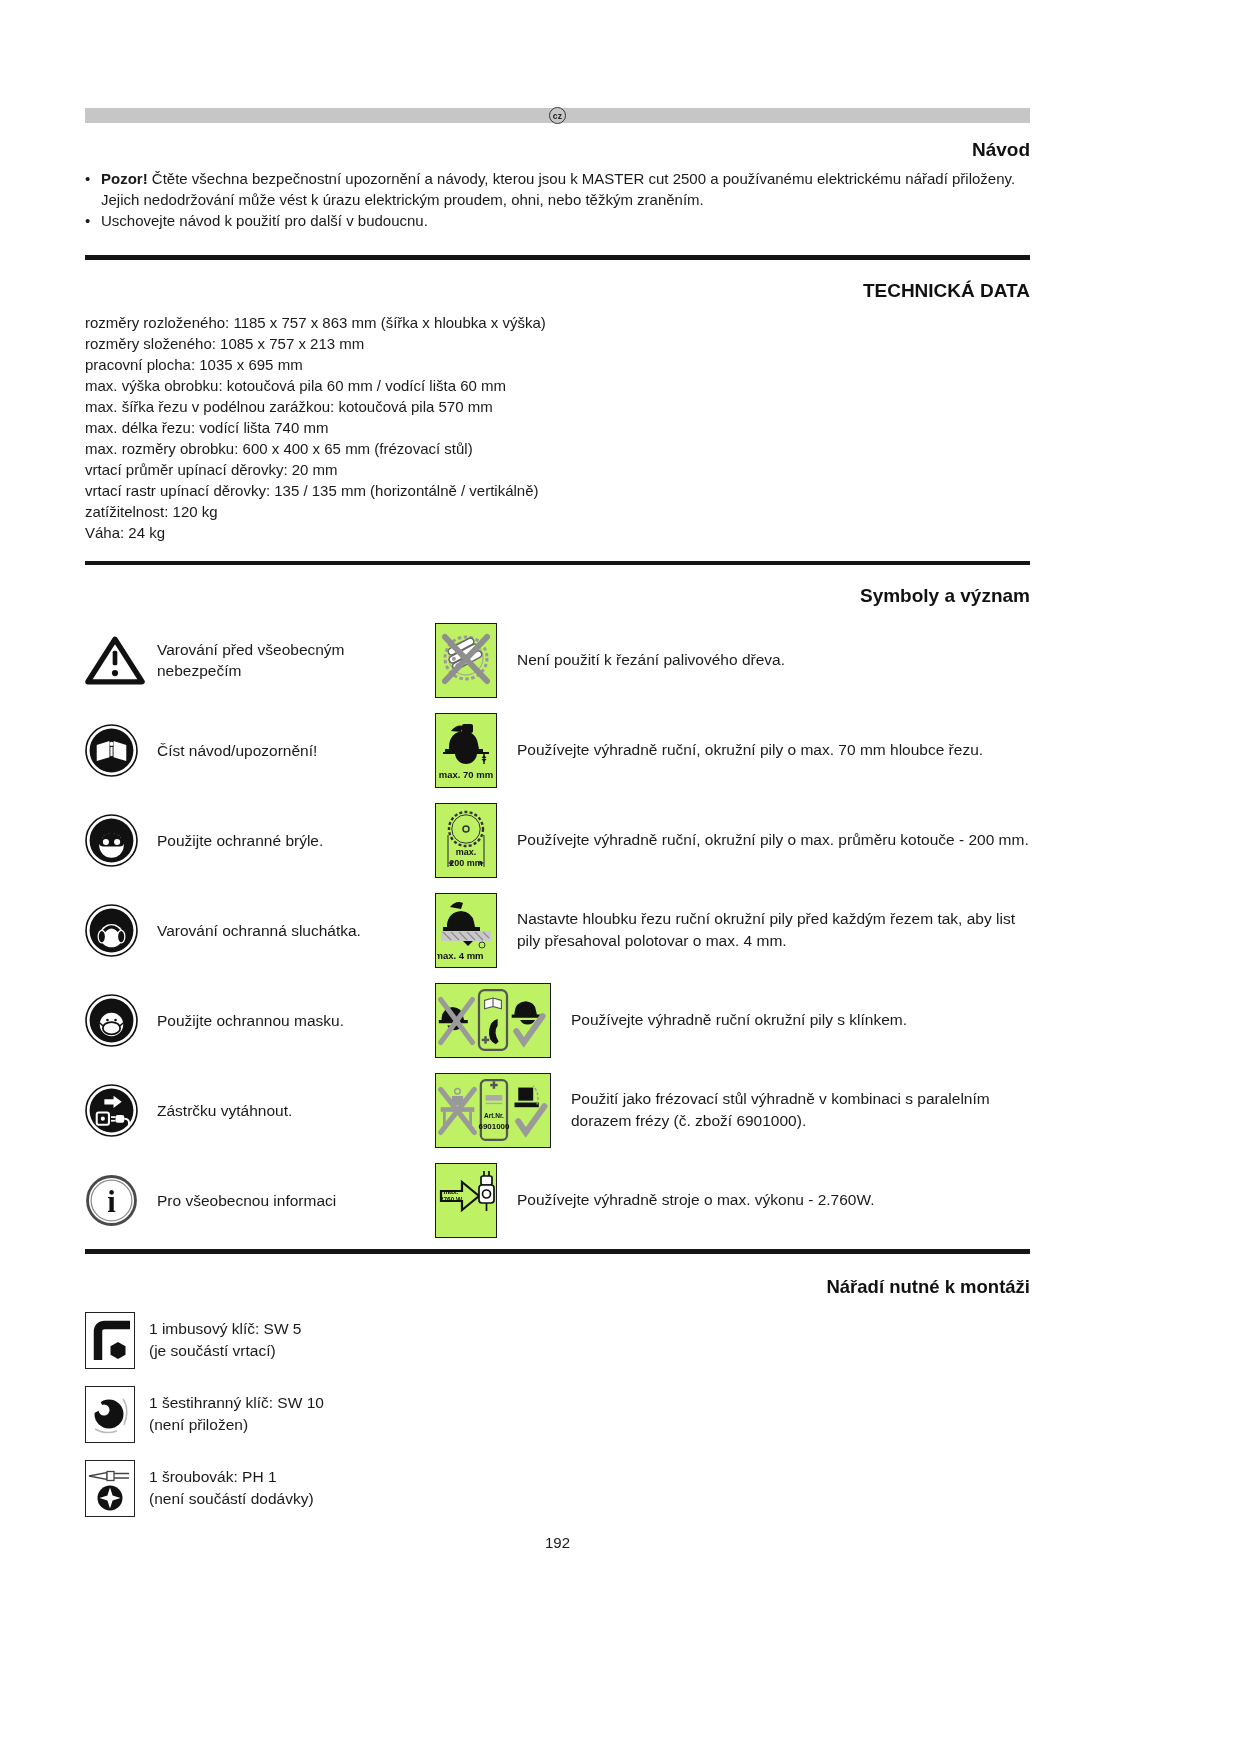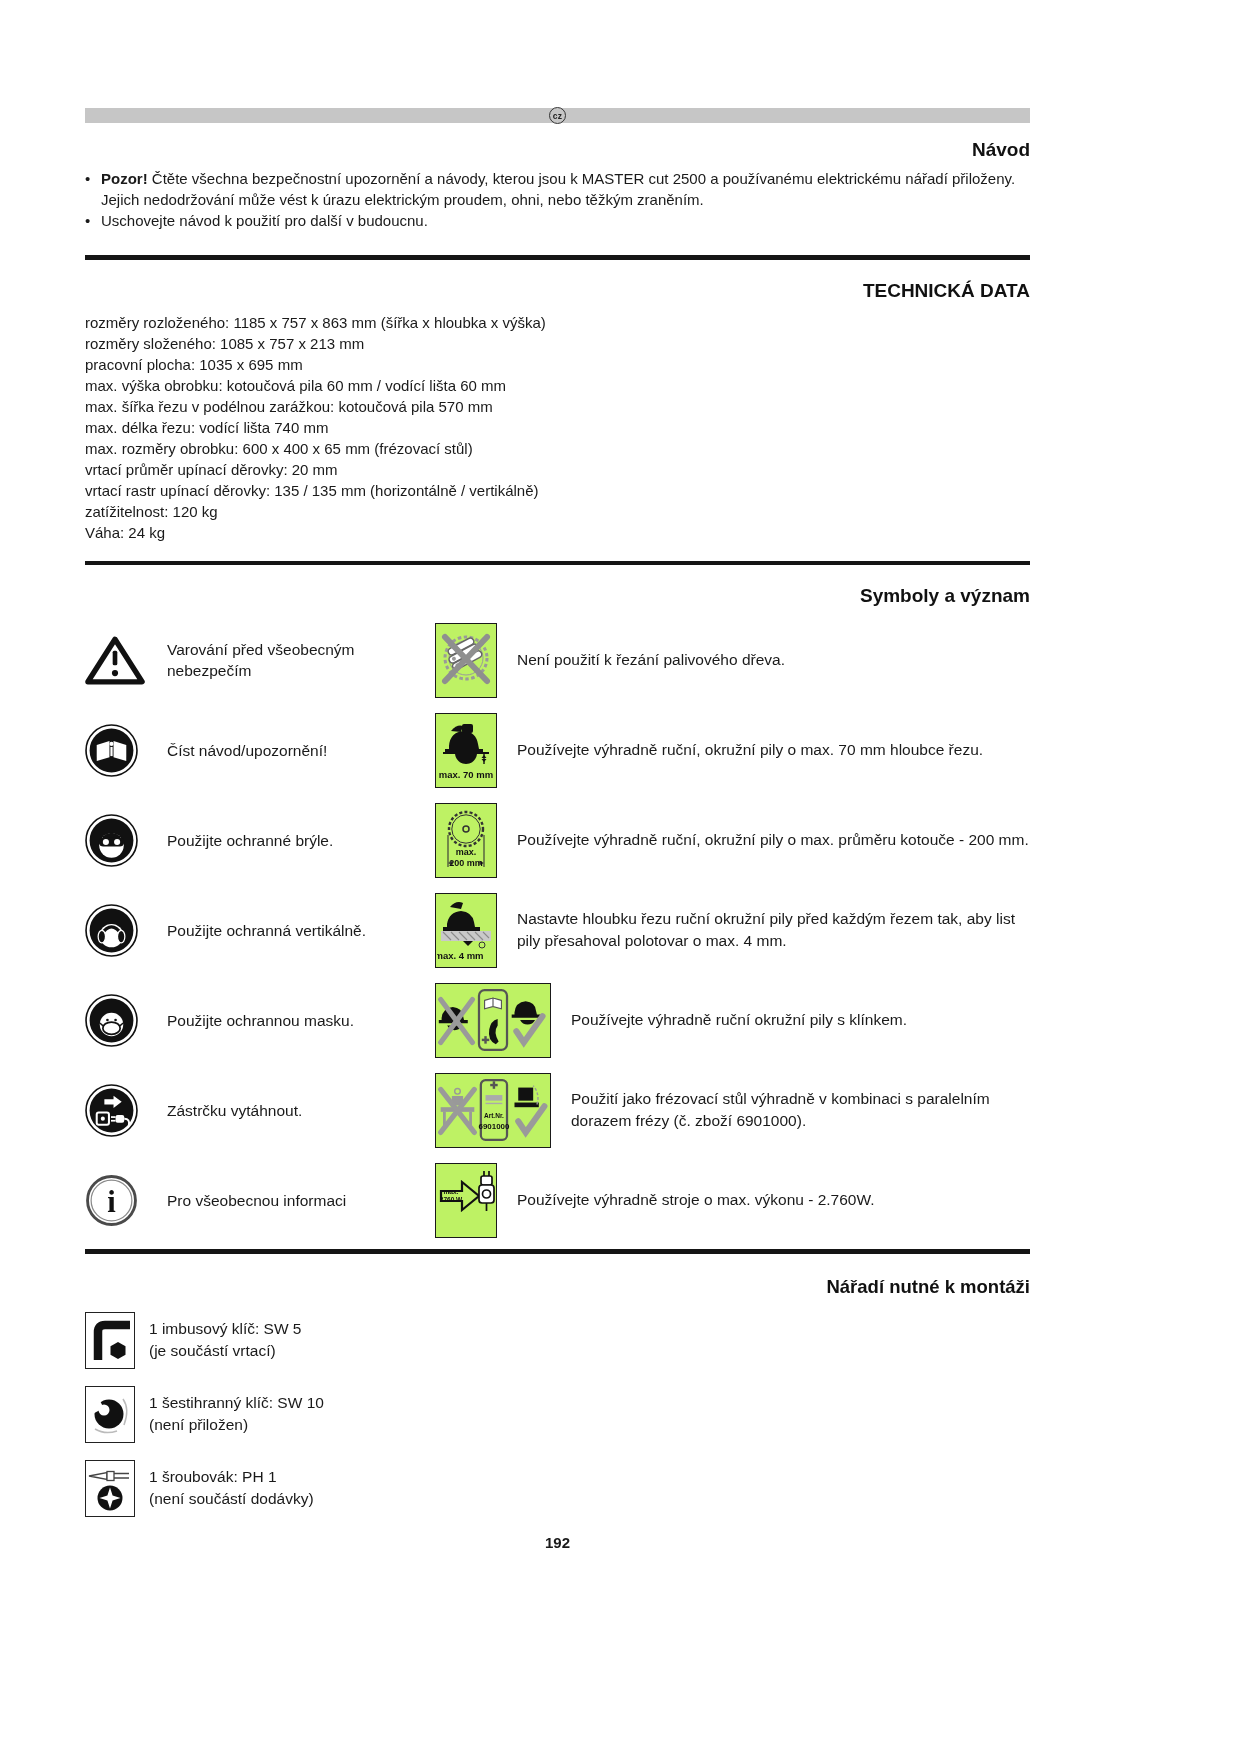--- a/index.html
+++ b/index.html
@@ -34,21 +34,21 @@
   .rule { height: 4.5px; background: #151515; border: 0; }
   .rule-1 { margin-top: 24px; }
   .rule-2 { margin-top: 18px; }
   .rule-3 { margin-top: 4px; }
 
   .tech h2 { margin: 20px 0 10px; }
   .tech-line { font-size: 15px; line-height: 21px; }
 
   .symbols h2 { margin: 20px 0 8px; }
   .sym-row { display: flex; align-items: center; height: 90px; }
-  .sym-left { width: 350px; flex: 0 0 350px; display: flex; align-items: center; gap: 20px; }
+  .sym-left { width: 350px; flex: 0 0 350px; display: flex; align-items: center; gap: 10px; }
   .sym-left .circ-icon { width: 62px; flex: 0 0 62px; display: flex; justify-content: flex-start; }
   .sym-left p { font-size: 15.5px; line-height: 21px; white-space: pre-line; }
   .sym-right { flex: 1; display: flex; align-items: center; gap: 20px; }
   .sym-right p { font-size: 15.5px; line-height: 22px; }
 
   .boxicon {
     border: 1.7px solid #1a1a1a; background: #bef264;
     display: flex; align-items: center; justify-content: center;
     flex: 0 0 auto;
   }
@@ -59,21 +59,21 @@
   svg text.serif-i { font-family: "Liberation Serif", serif; }
 
   .tools h2 { font-size: 18.5px; margin: 22px 0 14px; }
   .tool-row { display: flex; align-items: center; gap: 14px; margin-bottom: 17px; }
   .tool-box {
     width: 50px; height: 57px; border: 1.6px solid #222; background: #fff;
     display: flex; align-items: center; justify-content: center; flex: 0 0 50px;
   }
   .tool-text { font-size: 15.5px; line-height: 22px; }
 
-  .page-number { text-align: center; font-weight: bold; font-size: 15px; margin-top: 2px; }
+  .page-number { text-align: center; font-weight: normal; font-size: 15px; margin-top: 2px; }
 </style>
 </head>
 <body>
 
 <div class="content">
 
   <div class="lang-bar">
     <span class="cz-badge">cz</span>
   </div>
 
@@ -211,21 +211,21 @@
         <span class="circ-icon">
           <svg width="53" height="53" viewBox="0 0 52 52">
             <circle cx="26" cy="26" r="25" fill="#fff" stroke="#111" stroke-width="1.6"></circle>
             <circle cx="26" cy="26" r="21.5" fill="#111"></circle>
             <circle cx="26" cy="31" r="11.5" fill="#fff"></circle>
             <path d="M16 30 q10 -15 20 0" stroke="#111" stroke-width="3.2" fill="none"></path>
             <ellipse cx="16.5" cy="32" rx="3.6" ry="6.2" fill="#111" stroke="#fff" stroke-width="1.2"></ellipse>
             <ellipse cx="35.5" cy="32" rx="3.6" ry="6.2" fill="#111" stroke="#fff" stroke-width="1.2"></ellipse>
           </svg>
         </span>
-        <p>Použijte ochranná vertikálně.</p>
+        <p>Varování ochranná sluchátka.</p>
       </div>
       <div class="sym-right">
         <span class="boxicon narrow">
           <svg width="58" height="70" viewBox="0 0 58 70">
             <g fill="#111">
               <path d="M10 29 q2 -12 14 -13 q11 1 13 11 l1 5 h5 v4 H6 v-4 h4 z"></path>
               <path d="M13 12 q6 -7 13 -4 l-2 6 z"></path>
             </g>
             <rect x="4" y="36" width="50" height="10" fill="#c9c9c9"></rect>
             <path d="M6 37 l8 8 M14 37 l8 8 M22 37 l8 8 M30 37 l8 8 M38 37 l8 8 M46 37 l6 6" stroke="#8a8a8a" stroke-width="1.1"></path>

